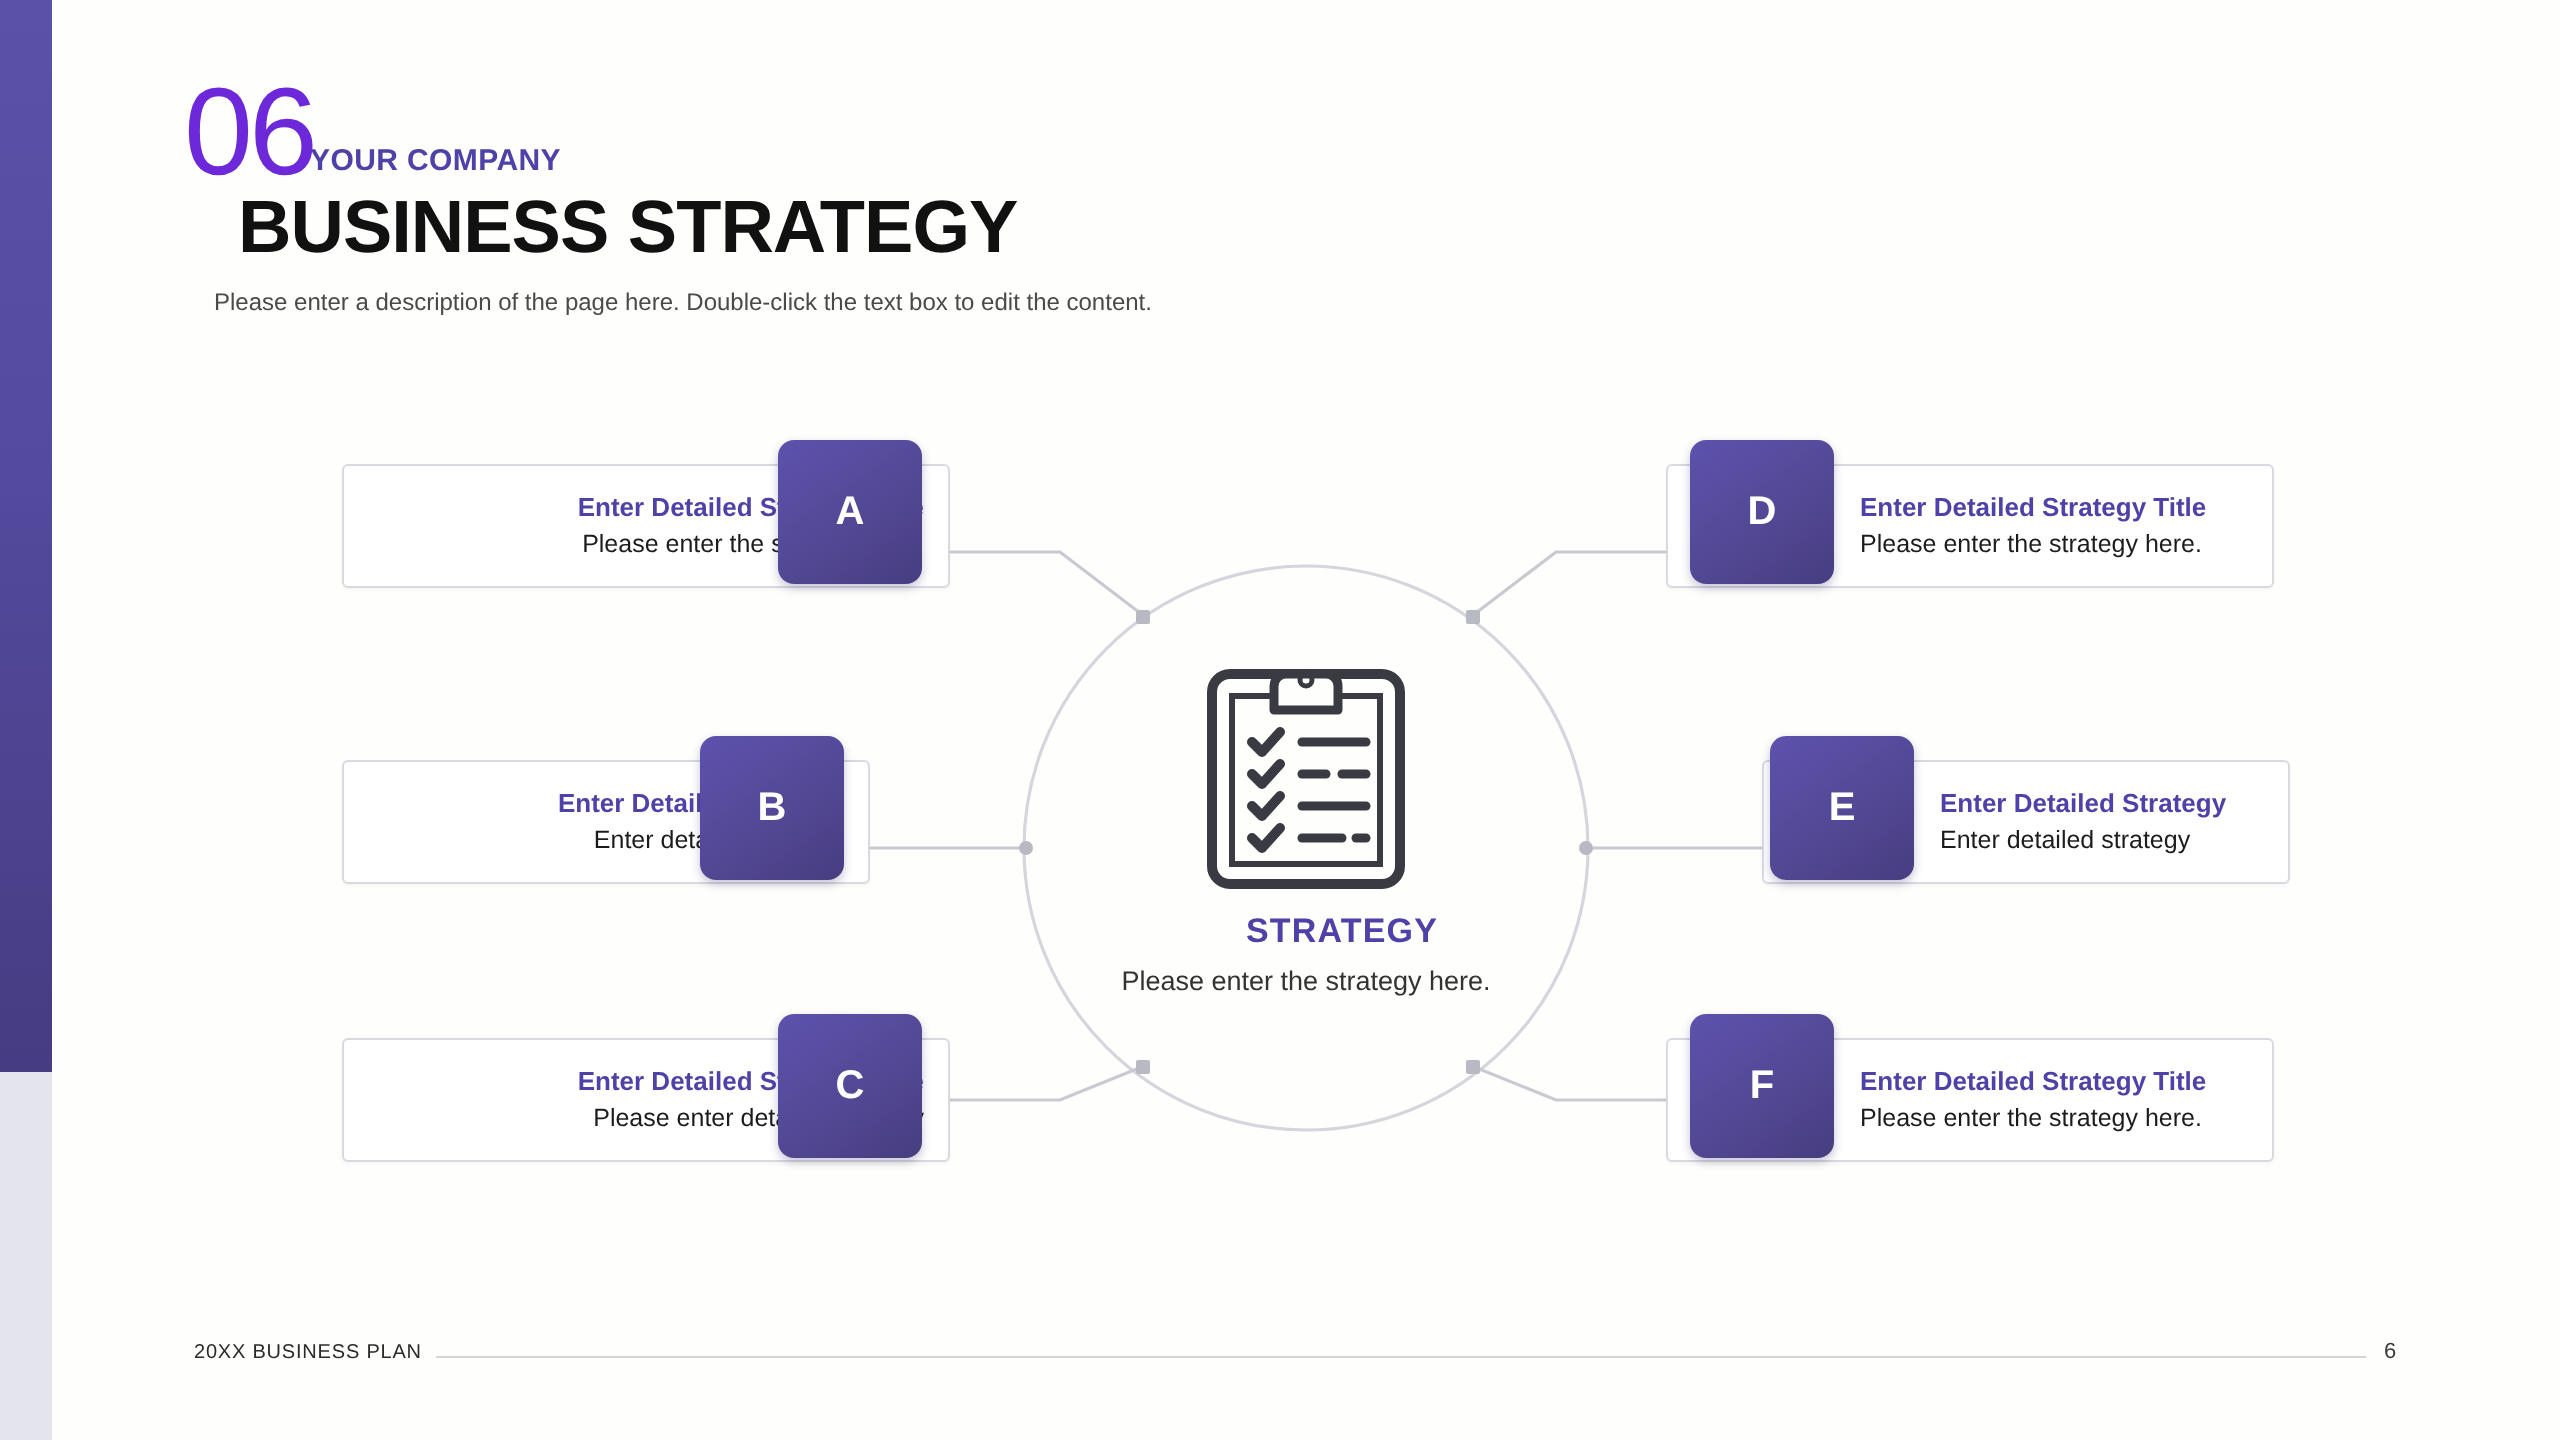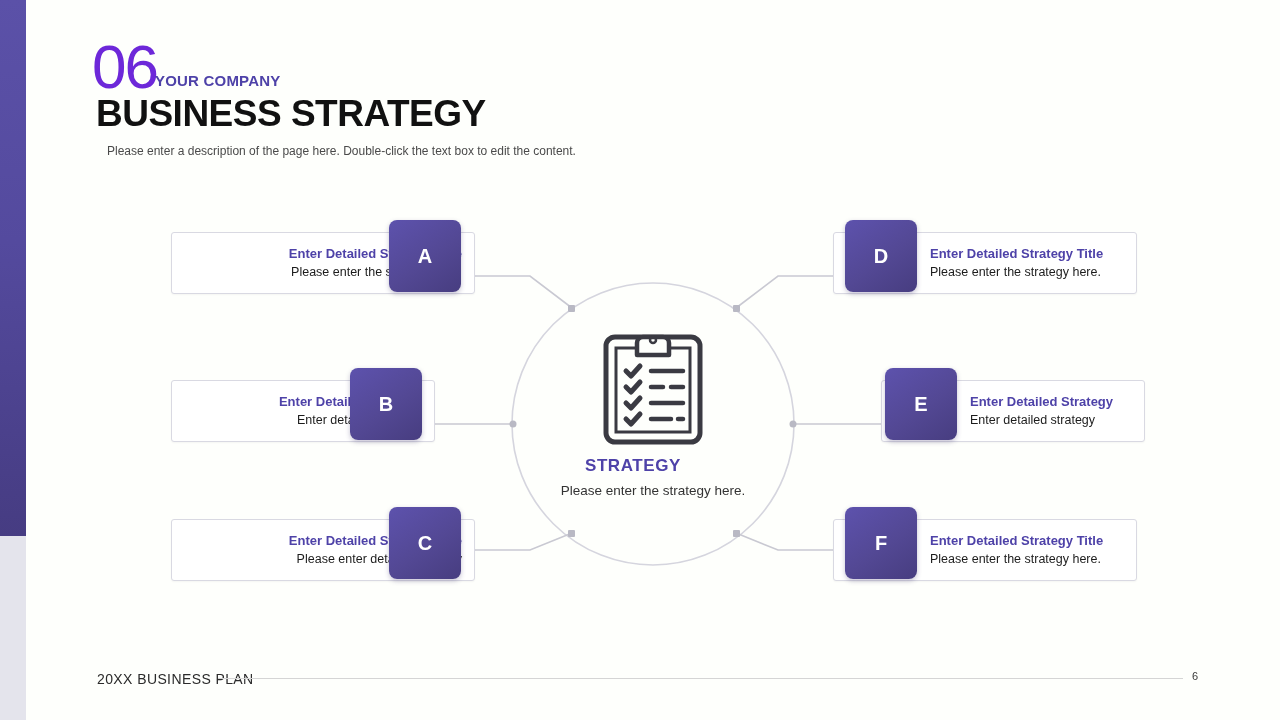--- a/index.html
+++ b/index.html
@@ -37,38 +37,38 @@
     user-select: none;
   }
   .eyebrow {
     position: absolute; left: 107px; top: 72px;
     font-size: 15px; font-weight: bold;
     letter-spacing: 0.2px;
     color: #4e42a8;
     margin-left: 48px;
   }
   .page-title {
-    position: absolute; left: 96px; top: 93px;
+    position: absolute; left: 119px; top: 93px;
     font-size: 37px; font-weight: bold;
     letter-spacing: -0.5px;
     color: #111111;
   }
   .desc {
     position: absolute; left: 107px; top: 141px;
     font-size: 12px; color: #4a4a4a;
     line-height: 21px;
   }
 
   
   .diagram { position: absolute; left: 0; top: 0; width: 1280px; height: 720px; }
   .lines { position: absolute; left: 0; top: 0; }
 
   
   .center-label {
-    position: absolute; left: 492px; top: 456px;
+    position: absolute; left: 530px; top: 456px;
     width: 282px; text-align: center;
     font-size: 17px; font-weight: bold;
     letter-spacing: 0.6px;
     color: #4e42a8;
   }
   .center-sub {
     position: absolute; left: 492px; top: 483px;
     width: 322px; text-align: center;
     font-size: 13.5px; color: #333333;
   }
@@ -128,21 +128,21 @@
   .badge-d { left: 845px; top: 220px; }
   .badge-e { left: 885px; top: 368px; }
   .badge-f { left: 845px; top: 507px; }
 
   .card.right .card-text.offset-d { left: 96px; }
   .card.right .card-text.offset-e { left: 88px; }
 
   
   .footer-label {
     position: absolute; left: 97px; top: 671px;
-    font-size: 14px; letter-spacing: 0.4px;
+    font-size: 10px; letter-spacing: 0.4px;
     color: #2b2b2b;
   }
   .footer-rule {
     position: absolute; left: 218px; top: 678px;
     width: 965px; height: 1px; background: #d5d5d5;
   }
   .footer-page {
     position: absolute; left: 1192px; top: 670px;
     font-size: 11px; color: #3a3a3a;
   }

